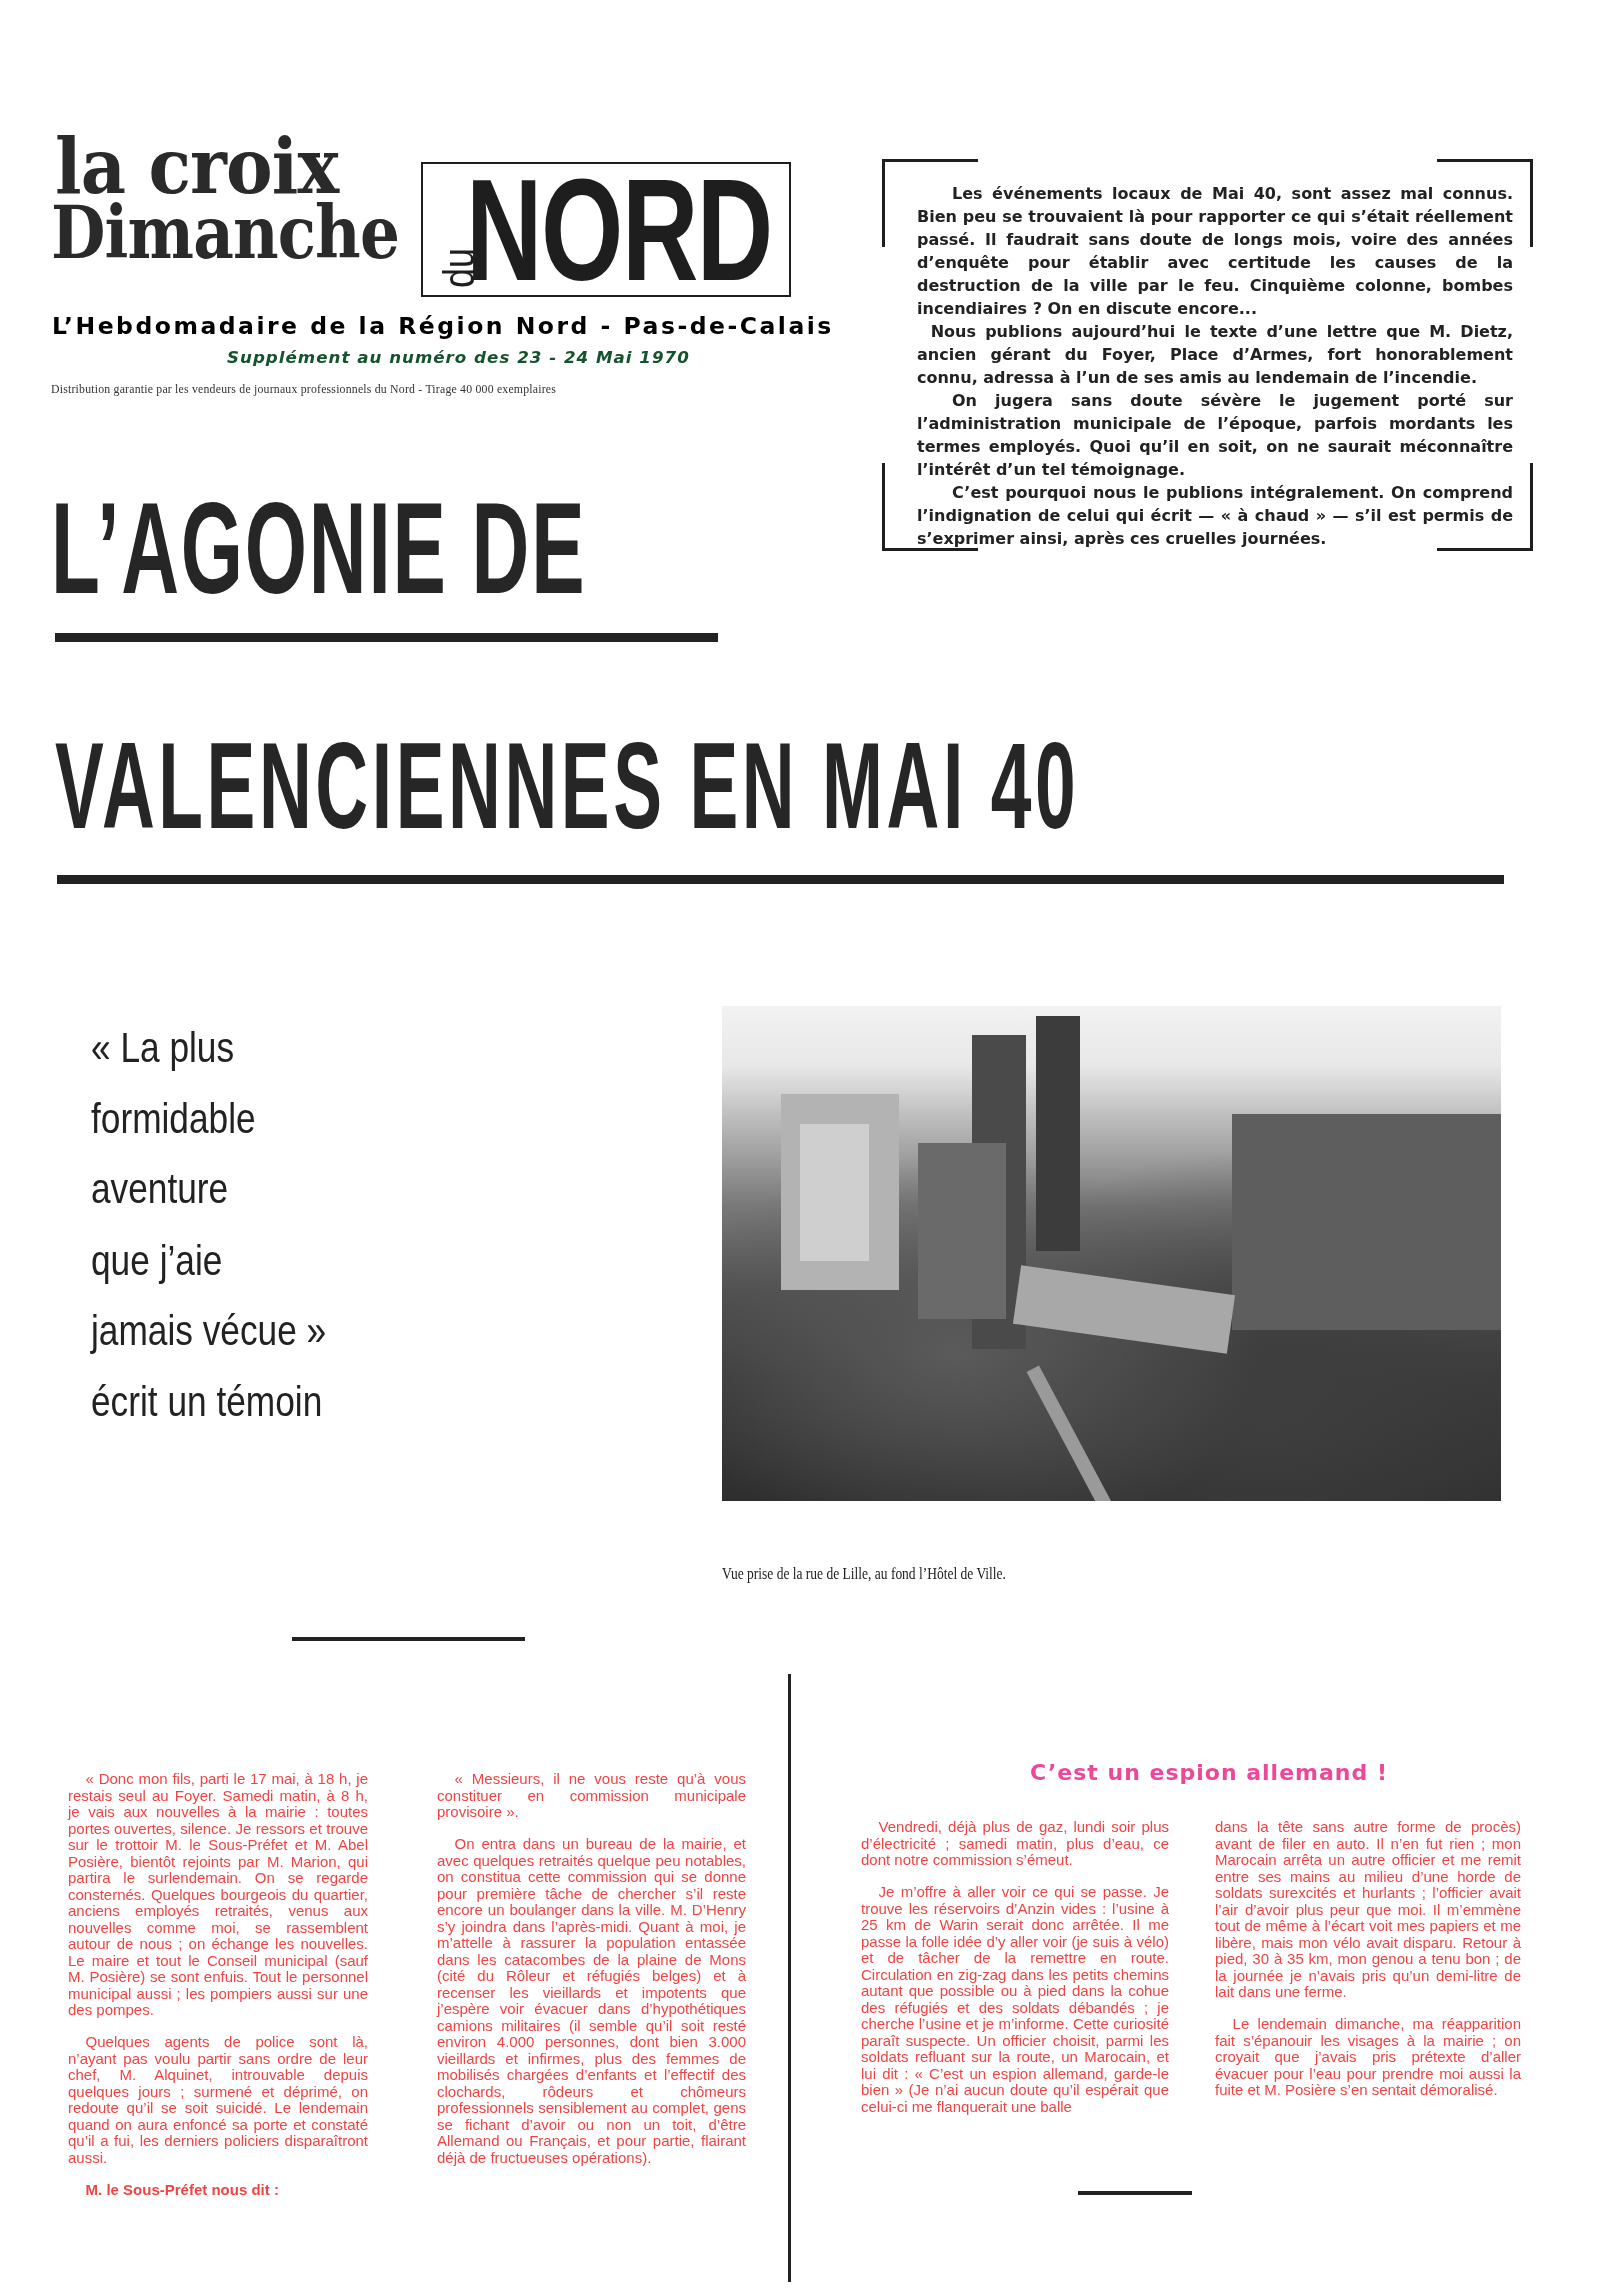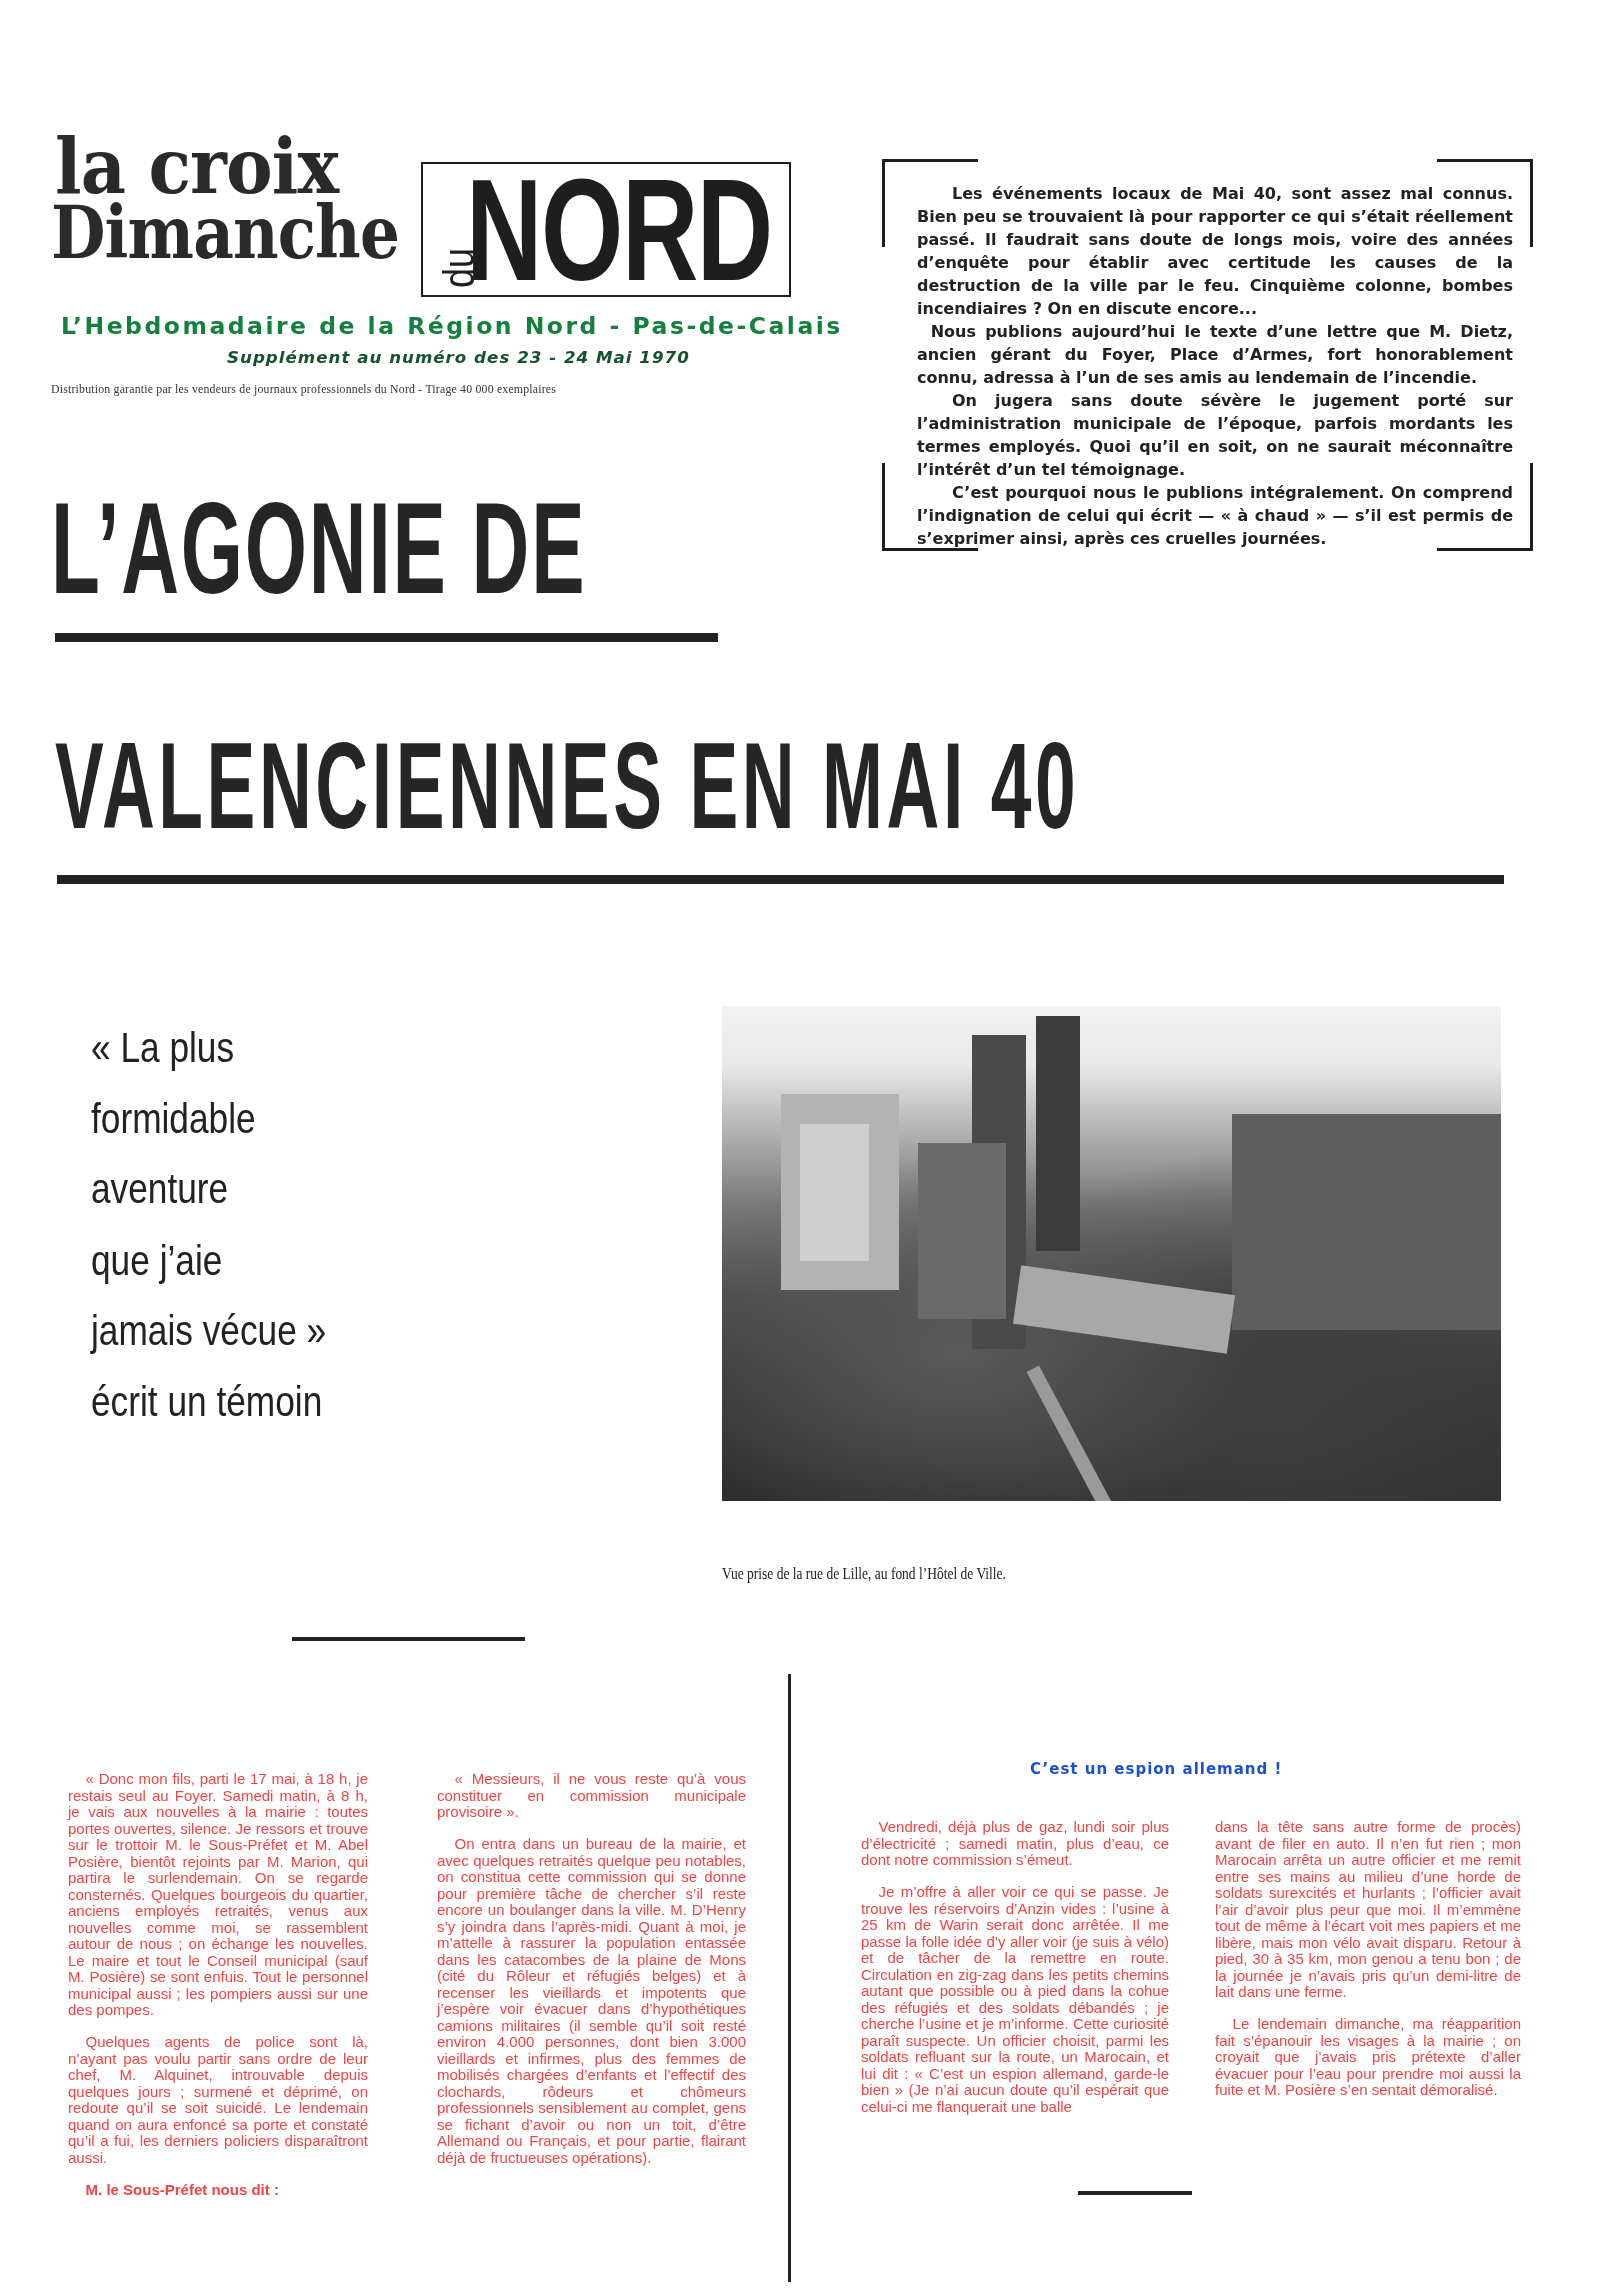--- a/index.html
+++ b/index.html
@@ -9,21 +9,21 @@
   
   .mast-word { font-family: "DejaVu Serif", serif; font-weight: bold; color: #2a2a2a; line-height: 1; letter-spacing: -1px; }
   .mast-line1 { left: 55px; top: 129px; font-size: 76px; transform: scaleX(0.92); transform-origin: left top; }
   .mast-line2 { left: 51px; top: 196px; font-size: 73px; transform: scaleX(0.86); transform-origin: left top; }
   .nord-box { left: 421px; top: 162px; width: 370px; height: 135px; border: 2.9px solid #1e1e1e; background: #fff; box-sizing: border-box; }
   .nord-du { position: absolute; left: 3.9px; top: 11.8px; font-family: "Liberation Sans", sans-serif; font-size: 45px; color: #1e1e1e;
              transform: rotate(-90deg) scaleX(0.8); transform-origin: left top; top: 114px; left: 7.8px; }
   .nord-du-wrap { position:absolute; left:2px; top:9.8px; width:39px; height:118px; }
   .nord-text { position: absolute; left: 43px; top: -5.9px; font-family: "Liberation Sans", sans-serif; font-weight: bold; font-size: 147px;
                line-height: 1; color: #1e1e1e; letter-spacing: -2px; transform: scaleX(0.72) scaleY(0.98); transform-origin: left top; }
-  .tagline { left: 61px; top: 312px; font-family: "DejaVu Sans", sans-serif; font-weight: bold; font-size: 23.5px; letter-spacing: 2.5px; color:#15803d; }
+  .tagline { left: 52px; top: 312px; font-family: "DejaVu Sans", sans-serif; font-weight: bold; font-size: 23.5px; letter-spacing: 2.5px; color:#000000; }
   .supplement { left: 227px; top: 347px; font-family: "DejaVu Sans", sans-serif; font-weight: bold; font-size: 16.7px; letter-spacing: 1px; color:#14532d;font-style:italic; }
   .distribution { left: 51px; top: 382px; font-family: "Liberation Serif", serif; font-size: 11.8px; color:#333; letter-spacing: 0.2px; }
 
   
   .intro-box { left: 882px; top: 159px; width: 651px; height: 392px; }
   .corner { position: absolute; background: #1e1e1e; }
   .intro-text { left: 917px; top: 182px; width: 596px; font-family: "DejaVu Sans", sans-serif; font-weight: bold; font-size: 16px; line-height: 23px; color: #222; text-align: justify; }
   .intro-text p { margin: 0; }
   .intro-text p.ind { text-indent: 35px; }
   .intro-text p.ind2 { text-indent: 13.7px; }
@@ -56,21 +56,21 @@
 
   
   .col { font-family: "Liberation Sans", sans-serif; font-size: 15px; line-height: 16.5px; color: #ef4444; text-align: justify; }
   .col p { margin: 0 0 15.7px 0; text-indent: 17.6px; }
   .col p.noind { text-indent: 0; }
   .col1 { left: 68px; top: 1771px; width: 300px; }
   .col2 { left: 437px; top: 1771px; width: 309px; }
   .col3 { left: 861px; top: 1819px; width: 308px; }
   .col4 { left: 1215px; top: 1819px; width: 306px; }
   .col .bold-lead { font-weight: bold; }
-  .section-title { left: 1030px; top: 1760px; font-family: "DejaVu Sans", sans-serif; font-weight: bold; font-size: 15px; color: #1d4ed8; letter-spacing: 1px; white-space: nowrap; }
+  .section-title { left: 1030px; top: 1760px; font-family: "DejaVu Sans", sans-serif; font-weight: bold; font-size: 22px; color: #ec4899; letter-spacing: 1px; white-space: nowrap; }
 </style>
 </head>
 <body>
 
 <div class="abs mast-word mast-line1">la croix</div>
 <div class="abs mast-word mast-line2">Dimanche</div>
 <div class="abs nord-box">
   <div class="nord-du-wrap">
     <span class="nord-du">du</span>
   </div>

